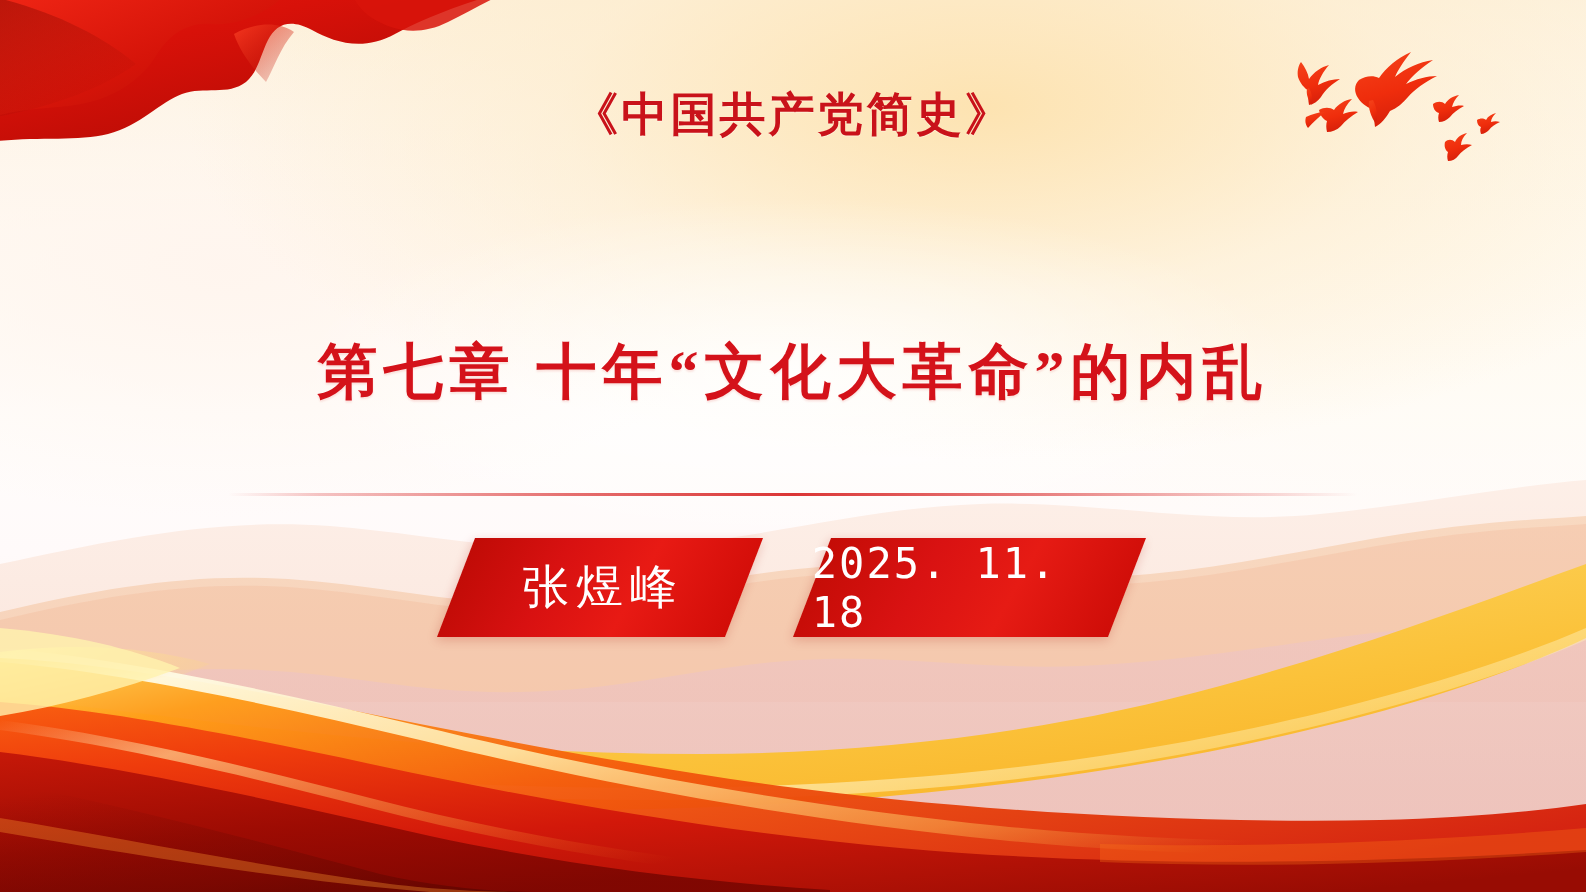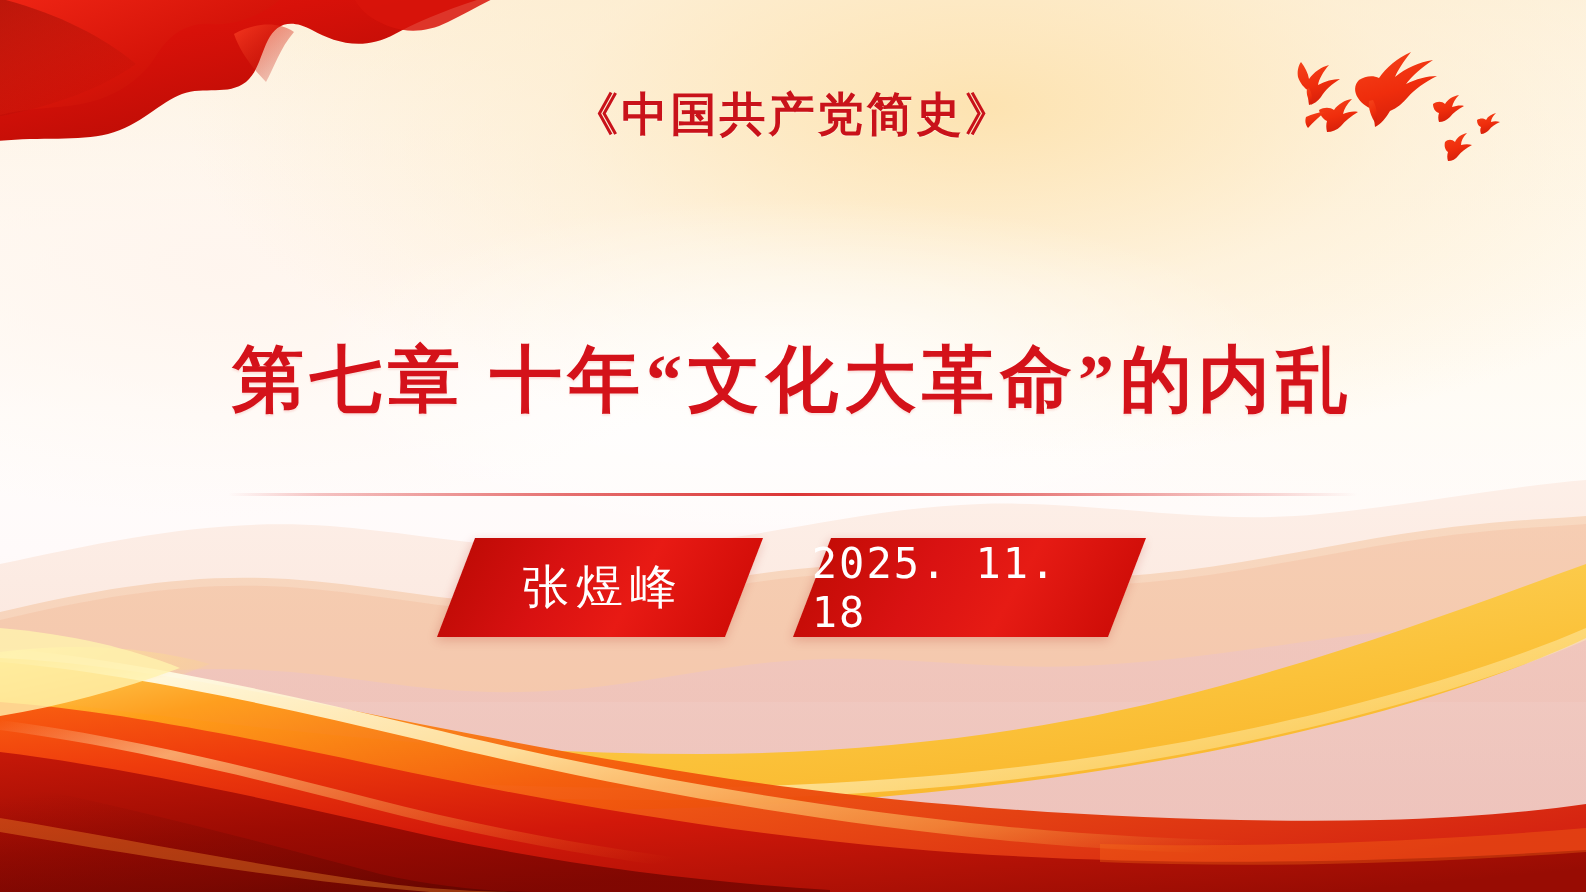--- a/index.html
+++ b/index.html
@@ -92,21 +92,21 @@
     text-shadow: 0 1px 0 rgba(255,255,255,0.35);
   }
 
   .main-title {
     position: absolute;
     top: 332px;
     left: 0;
     width: 100%;
     text-align: center;
     font-family: "Liberation Serif", "DejaVu Serif", serif;
-    font-size: 72px;
+    font-size: 60px;
     font-weight: 700;
     letter-spacing: 6px;
     color: #d4121a;
     white-space: nowrap;
     text-shadow: 0 2px 2px rgba(210,40,30,0.12);
   }
 
   .divider {
     position: absolute;
     top: 493px;

